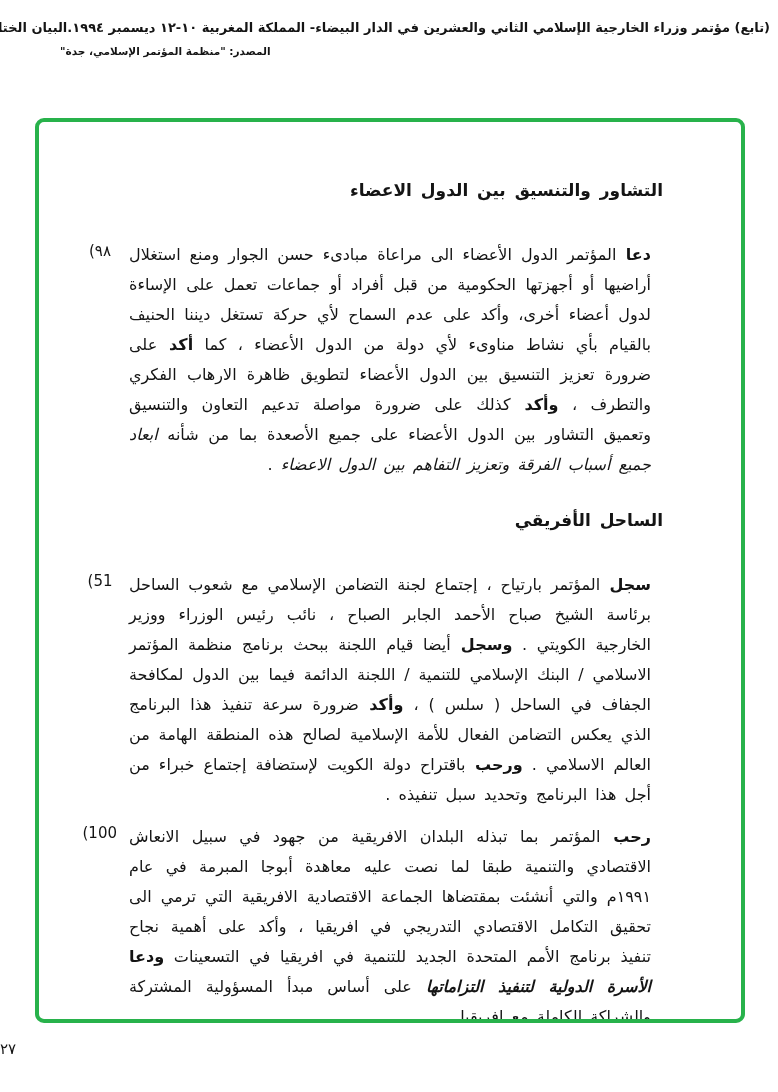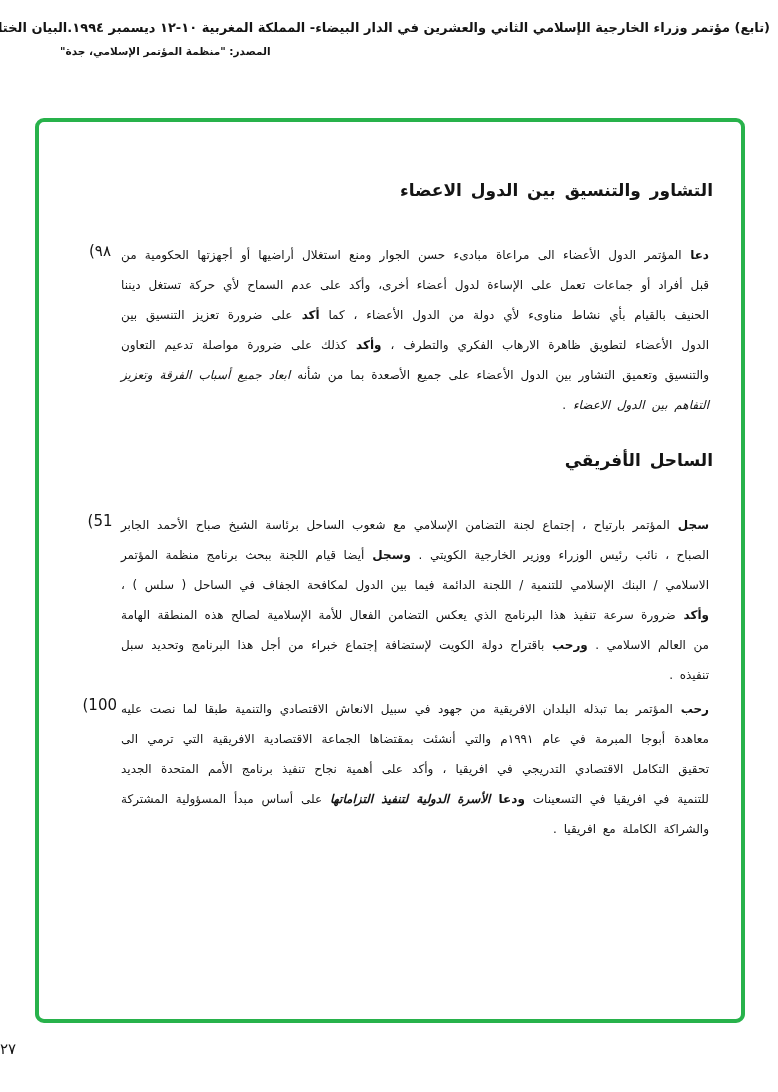--- a/index.html
+++ b/index.html
@@ -40,21 +40,21 @@
     position: absolute;
     top: 118px; left: 35px;
     width: 710px; height: 905px;
     border: 4px solid var(--frame-green);
     border-radius: 9px;
     background: #ffffff;
   }
   .content {
     position: absolute;
     inset: 0;
-    padding: 58px 28px 0 78px;
+    padding: 58px 78px 0 78px;
     overflow: hidden;
   }
   .sec-heading {
     font-size: 17px;
     font-weight: bold;
     margin: 30px 0 40px 0;
     letter-spacing: 0.5px;
     word-spacing: 3px;
   }
   .sec-heading.first { margin-top: 0; }
@@ -69,22 +69,22 @@
     font-size: 15px;
   }
   
   .para .num.margin-left {
     right: auto;
     left: -34px;
     width: 34px;
     text-align: center;
   }
   .ptext {
-    margin: 4px;
-    font-size: 12px;
+    margin: 12px;
+    font-size: 16px;
     line-height: 30px;
     text-align: justify;
     text-align-last: right;
     word-spacing: 3px;
   }
   .ptext .b { font-weight: bold; }
   .ptext .i { font-style: italic; }
   .page-number {
     position: absolute;
     top: 1040px; left: 0; right: 0;

